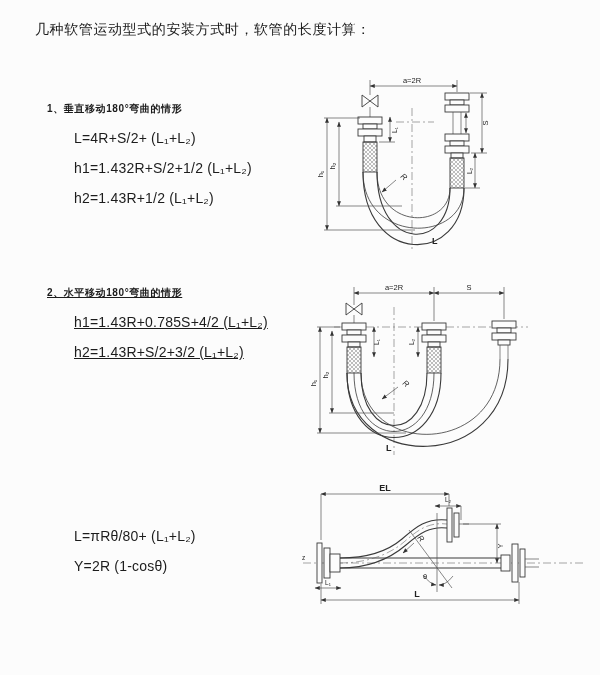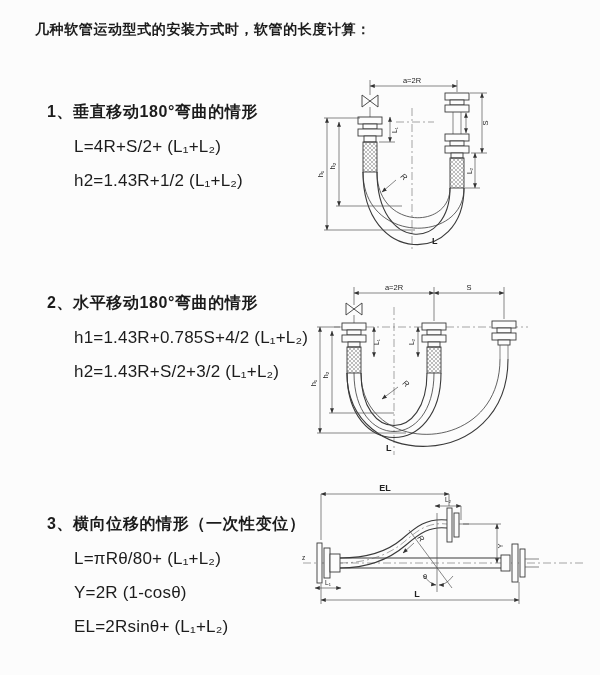--- a/index.html
+++ b/index.html
@@ -6,30 +6,30 @@
   body {
     width:600px; height:675px;
     background:#fcfcfc;
     font-family:"Liberation Sans","DejaVu Sans",sans-serif;
     color:#1c1c1c;
     position:relative;
     overflow:hidden;
   }
   .title {
     position:absolute; left:35px; top:21px;
-    font-size:14px; font-weight:700; letter-spacing:0.6px;
+    font-size:14px; font-weight:400; letter-spacing:0.6px;
   }
   .section { position:absolute; left:47px; width:270px; }
   #s1 { top:102px; }
-  #s2 { top:293px; }
+  #s2 { top:286px;text-decoration:underline; }
   #s3 { top:514px; }
-  .heading { font-size:16px; font-weight:700; letter-spacing:0.6px; }
+  .heading { font-size:10px; font-weight:700; letter-spacing:0.6px; }
   .formula {
     margin:14px 0 0 27px;
-    font-size:17px; letter-spacing:0.2px;
+    font-size:14px; letter-spacing:0.2px;
     white-space:nowrap;
   }
   .diagram { position:absolute; }
   #d1 { left:312px; top:70px; }
   #d2 { left:306px; top:281px; }
   #d3 { left:297px; top:480px; }
   svg { overflow:visible; }
   svg text { fill:#222; font-family:"Liberation Sans","DejaVu Sans",sans-serif; }
   .dimtxt  { font-size:7.5px; }
   .dimtxt-s{ font-size:6.5px; }
@@ -42,20 +42,21 @@
   .fit { stroke:#3a3a3a; stroke-width:0.9; fill:#fcfcfc; }
 </style>
 </head>
 <body>
 
 <div class="title">几种软管运动型式的安装方式时，软管的长度计算：</div>
 
 <div class="section" id="s1">
   <div class="heading">1、垂直移动180°弯曲的情形</div>
   <div class="formula">L=4R+S/2+ (L₁+L₂)</div>
+  <div class="formula">h1=1.432R+S/2+1/2 (L₁+L₂)</div>
   <div class="formula">h2=1.43R+1/2 (L₁+L₂)</div>
 </div>
 
 <div class="diagram" id="d1">
 <svg width="230" height="186" viewBox="0 0 230 186">
   <defs>
     <marker id="a1" viewBox="0 0 10 10" refX="9" refY="5" markerWidth="8" markerHeight="8" orient="auto-start-reverse">
       <path d="M0.5,1.5 L9.5,5 L0.5,8.5 z" fill="#333"></path>
     </marker>
     <pattern id="ht1" width="4" height="4" patternUnits="userSpaceOnUse">
@@ -210,24 +211,22 @@
   <text class="dimtxt-s" transform="translate(108,61) rotate(-90)" text-anchor="middle">L₂</text>
 
   <line class="dim" x1="92" y1="106" x2="76" y2="118" marker-end="url(#a2)"></line>
   <text class="rlbl" transform="translate(96,103) rotate(38)">R</text>
 
   <text class="biglbl" x="80" y="170">L</text>
 </svg>
 </div>
 
 <div class="section" id="s3">
-  <div class="heading">3、横向位移的情形（一次性变位）</div>
   <div class="formula">L=πRθ/80+ (L₁+L₂)</div>
   <div class="formula">Y=2R (1-cosθ)</div>
-  <div class="formula">EL=2Rsinθ+ (L₁+L₂)</div>
 </div>
 
 <div class="diagram" id="d3">
 <svg width="292" height="148" viewBox="0 0 292 148">
   <defs>
     <marker id="a3" viewBox="0 0 10 10" refX="9" refY="5" markerWidth="8" markerHeight="8" orient="auto-start-reverse">
       <path d="M0.5,1.5 L9.5,5 L0.5,8.5 z" fill="#333"></path>
     </marker>
   </defs>
 

